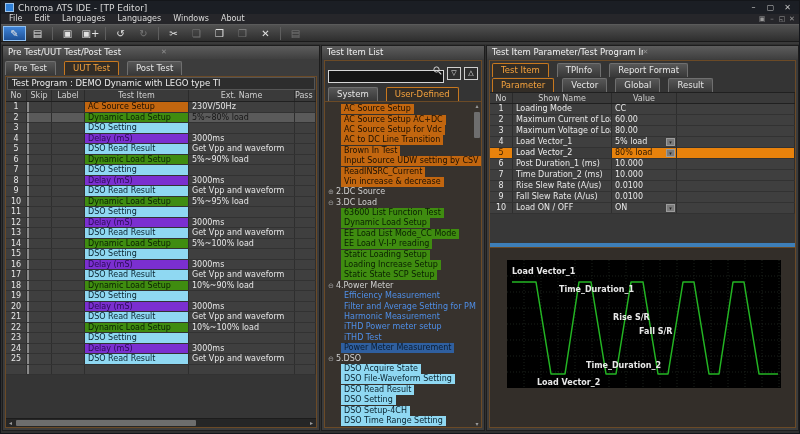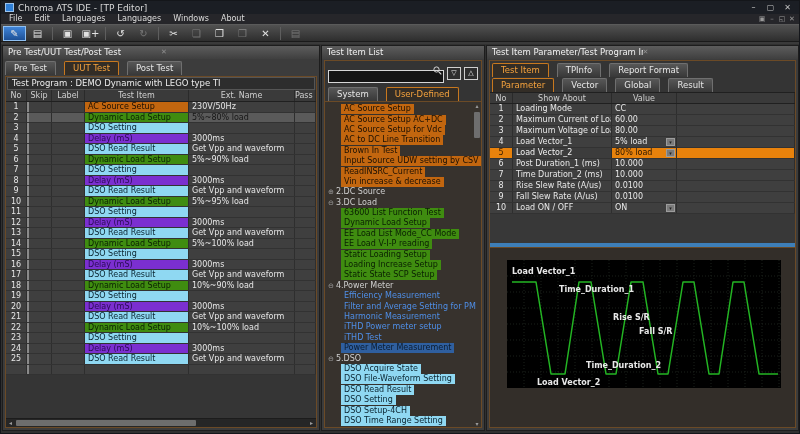--- a/index.html
+++ b/index.html
@@ -549,21 +549,21 @@
             <span class="tab">Report Format</span>
           </div>
         <div class="tabs" id="right-subtabs" style="padding-top:1px;">
             <span class="tab active">Parameter</span>
             <span class="tab">Vector</span>
             <span class="tab">Global</span>
             <span class="tab">Result</span>
           </div>
         <div class="rhead" id="right-head">
             <div class="rc0">No</div>
-            <div class="rc1">Show About</div>
+            <div class="rc1">Show Name</div>
             <div class="rc2">Value</div>
             <div class="rc3"></div>
           </div>
         <div class="rbody" id="right-body">
             <div class="rrow">
               <div class="rc0">1</div>
               <div class="rc1">Loading Mode</div>
               <div class="rc2">CC</div>
               <div class="rc3"></div>
             </div>

